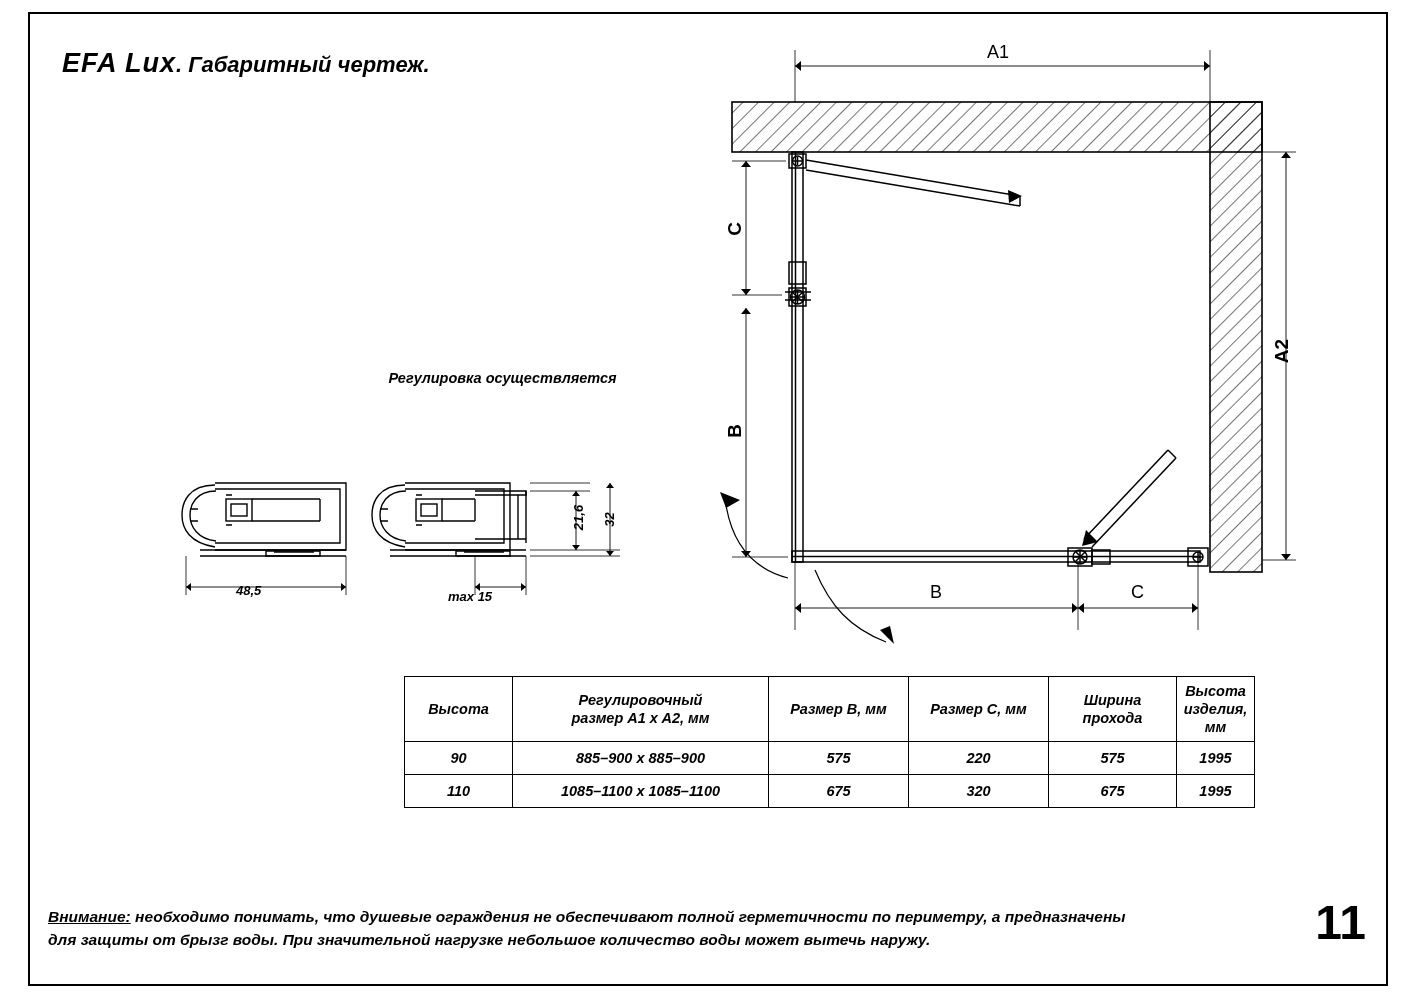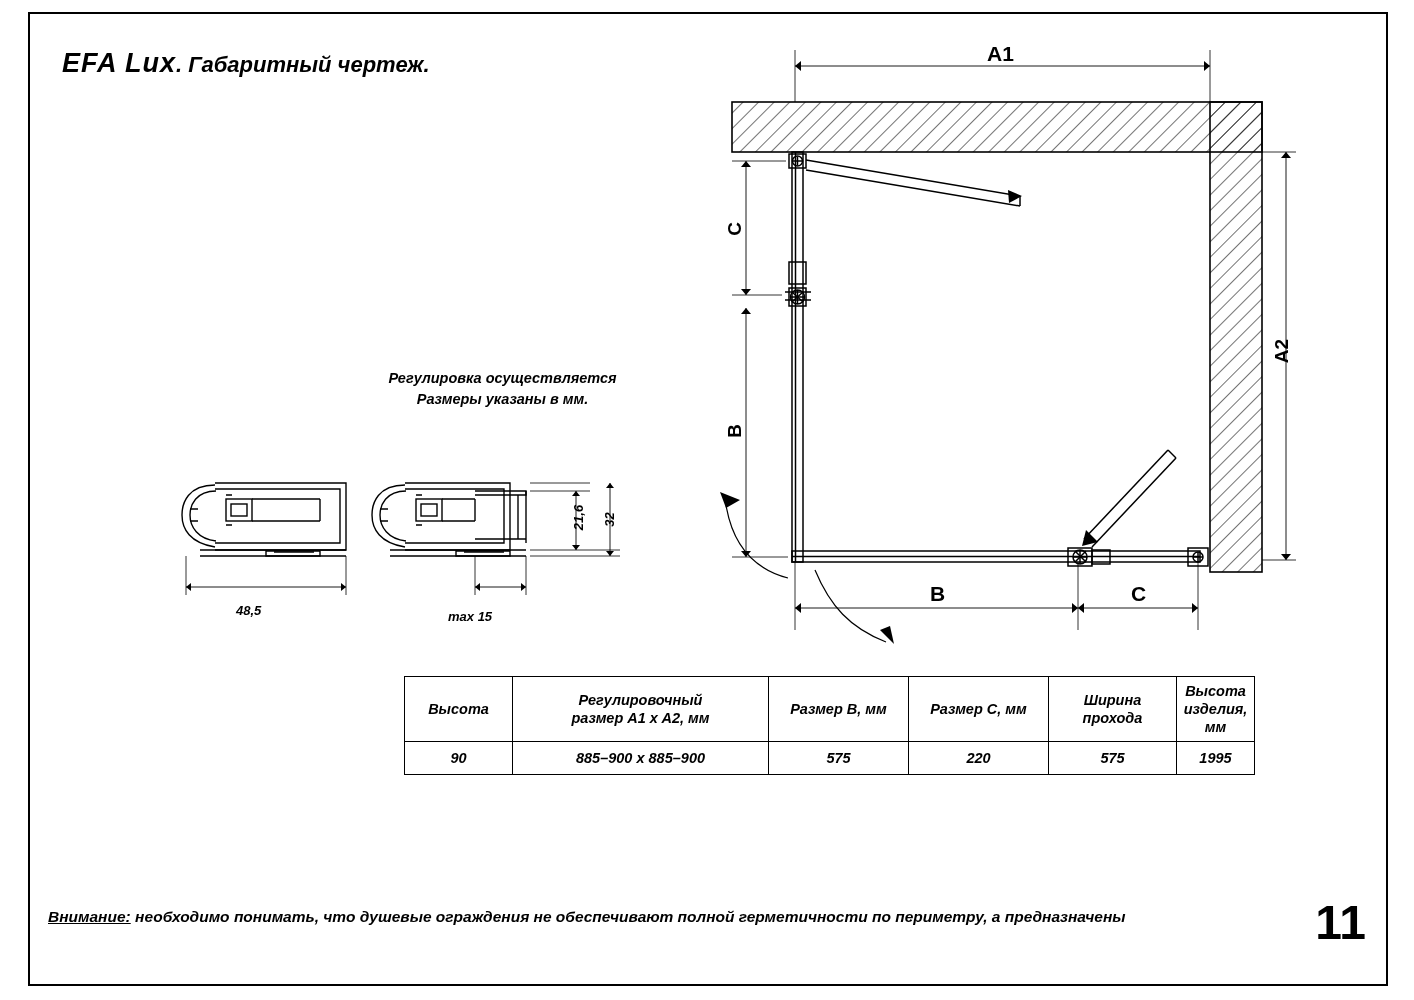--- a/index.html
+++ b/index.html
@@ -10,21 +10,21 @@
   .title{position:absolute;left:62px;top:48px;font-size:25px;font-style:italic;font-weight:bold;white-space:nowrap;}
   .title .brand{font-size:27px;letter-spacing:1px;}
   .title .sub{font-weight:bold;font-style:italic;font-size:22px;}
   
   .adj-note{position:absolute;left:360px;top:368px;width:285px;text-align:center;font-size:14.5px;font-style:italic;font-weight:bold;line-height:1.45;}
   
   .sect{position:absolute;}
   
   .dim{position:absolute;font-size:13px;font-weight:bold;font-style:italic;}
   .dimv{position:absolute;font-size:13px;font-weight:bold;font-style:italic;transform:rotate(-90deg);transform-origin:50% 50%;}
-  .lbl{position:absolute;font-size:21px;font-weight:bold;}
+  .lbl{position:absolute;font-size:18px;font-weight:normal;}
   .lblv{position:absolute;font-size:19px;font-weight:bold;transform:rotate(-90deg);transform-origin:50% 50%;}
   
   table.spec{position:absolute;left:404px;top:676px;border-collapse:collapse;font-style:italic;}
   table.spec th,table.spec td{border:1.5px solid #000;text-align:center;font-size:14.5px;font-weight:bold;font-style:italic;}
   table.spec th{padding:5px 4px;line-height:1.25;}
   table.spec td{padding:5px 4px;height:22px;}
   table.spec col.c0{width:108px}
   table.spec col.c1{width:256px}
   table.spec col.c2{width:140px}
   table.spec col.c3{width:140px}
@@ -41,21 +41,20 @@
 
 <div class="page">
   <div class="frame"></div>
 
   <div class="title">
     <span class="brand">EFA Lux</span><span class="sub">. Габаритный чертеж.</span>
   </div>
 
   <div class="adj-note">
     <div>Регулировка осуществляется</div>
-    <div>Размеры указаны в мм.</div>
   </div>
 
   <div class="sect" style="left:170px;top:455px;width:480px;height:160px;">
     <svg width="480" height="160" viewBox="0 0 480 160">
       <g fill="none" stroke="#000" stroke-width="1.4">
 
         <g>
 
           <path d="M45 30 C18 30 12 48 12 60 C12 74 20 88 45 92"></path>
           <path d="M46 36 C26 36 20 50 20 60 C20 72 28 84 46 86"></path>
@@ -120,22 +119,22 @@
         <path d="M21 128 l-5 4 l5 4" fill="#000" stroke="none"></path>
         <path d="M171 128 l5 4 l-5 4" fill="#000" stroke="none"></path>
 
         <path d="M305 101 V140" stroke-width="0.8"></path>
         <path d="M356 101 V140" stroke-width="0.8"></path>
         <path d="M305 132 H356" stroke-width="0.9"></path>
         <path d="M310 128 l-5 4 l5 4" fill="#000" stroke="none"></path>
         <path d="M351 128 l5 4 l-5 4" fill="#000" stroke="none"></path>
       </g>
     </svg>
-    <div class="dim" style="left:66px;top:148px;text-align:center;">48,5</div>
-    <div class="dim" style="left:278px;top:134px;margin-top:20px;">max 15</div>
+    <div class="dim" style="left:66px;top:128px;text-align:center;">48,5</div>
+    <div class="dim" style="left:278px;top:134px;">max 15</div>
     <div class="dimv" style="left:396px;top:55px;">21,6</div>
     <div class="dimv" style="left:432px;top:57px;">32</div>
   </div>
 
   <div class="sect" style="left:690px;top:30px;width:620px;height:640px;">
     <svg width="620" height="640" viewBox="0 0 620 640">
       <defs>
         <pattern id="hatch" width="11" height="11" patternTransform="rotate(45)" patternUnits="userSpaceOnUse">
           <line x1="0" y1="0" x2="0" y2="11" stroke="#000" stroke-width="1.1"></line>
         </pattern>
@@ -273,21 +272,30 @@
     </thead>
     <tbody>
       <tr>
         <td>90</td>
         <td>885–900 x 885–900</td>
         <td>575</td>
         <td>220</td>
         <td>575</td>
         <td>1995</td>
       </tr>
+      <tr>
+        <td>110</td>
+        <td>1085–1100 x 1085–1100</td>
+        <td>675</td>
+        <td>320</td>
+        <td>675</td>
+        <td>1995</td>
+      </tr>
     </tbody>
   </table>
 
   <div class="warn">
     <span><u>Внимание:</u><span> необходимо понимать, что душевые ограждения не обеспечивают полной герметичности по периметру, а предназначены</span></span>
+    <div>для защиты от брызг воды. При значительной нагрузке небольшое количество воды может вытечь наружу.</div>
   </div>
 
   <div class="pagenum">11</div>
 </div>
 
 </body></html>

